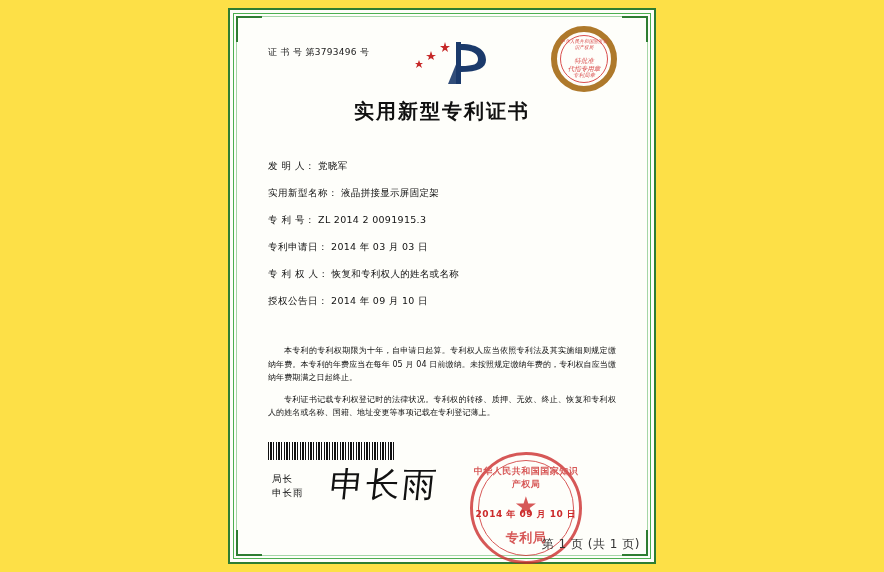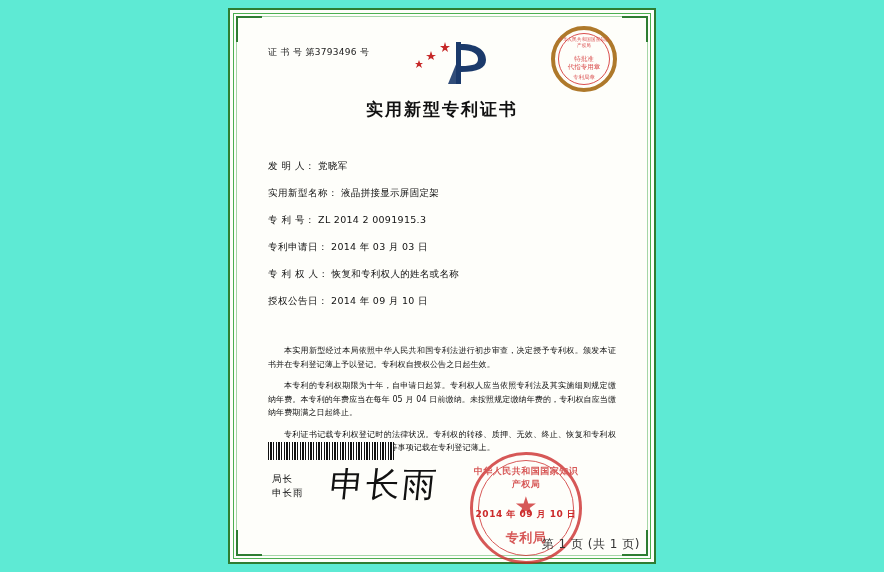--- a/index.html
+++ b/index.html
@@ -11,21 +11,21 @@
     width: 884px;
     height: 572px;
     overflow: hidden;
     font-family: "DejaVu Sans", "Liberation Sans", sans-serif;
   }
 
   #certificate-page {
     position: relative;
     width: 884px;
     height: 572px;
-    background: #5eead4;
+    background: #fde047;
   }
 
   
   .frame-outer {
     position: absolute;
     left: 228px;
     top: 8px;
     width: 428px;
     height: 556px;
     border: 2px solid #2e7d32;
@@ -87,23 +87,24 @@
   }
 
   
   .seal-top {
     position: absolute;
     left: 551px;
     top: 26px;
     width: 66px;
     height: 66px;
     border-radius: 50%;
-    border: 4px solid #a16207;
+    border: 6px solid #a16207;
     opacity: 0.85;
     box-sizing: border-box;
+    font-style: italic;
   }
   .seal-top .seal-inner {
     position: absolute;
     left: 3px; top: 3px; right: 3px; bottom: 3px;
     border-radius: 50%;
     border: 1px solid #d32f2f;
     box-sizing: border-box;
   }
   .seal-top .seal-text-arc {
     position: absolute;
@@ -136,21 +137,21 @@
   }
 
   
   .cert-title {
     position: absolute;
     left: 233px;
     top: 98px;
     width: 418px;
     text-align: center;
     font-family: "DejaVu Serif", "Liberation Serif", serif;
-    font-size: 17px;
+    font-size: 20px;
     font-weight: bold;
     color: #111111;
     letter-spacing: 2px;
   }
 
   
   .fields {
     position: absolute;
     left: 268px;
     top: 160px;
@@ -359,21 +360,20 @@
       <span class="field-label">专 利 权 人：</span>
       <span class="field-value">恢复和专利权人的姓名或名称</span>
     </div>
     <div class="field-row">
       <span class="field-label">授权公告日：</span>
       <span class="field-value">2014 年 09 月 10 日</span>
     </div>
   </div>
 
   <div class="body-text">
-    <p class="body-para">本实用新型经过本局依照中华人民共和国专利法进行初步审查，决定授予专利权。颁发本证书并在专利登记薄上予以登记。专利权自授权公告之日起生效。</p>
     <p class="body-para">本专利的专利权期限为十年，自申请日起算。专利权人应当依照专利法及其实施细则规定缴纳年费。本专利的年费应当在每年 05 月 04 日前缴纳。未按照规定缴纳年费的，专利权自应当缴纳年费期满之日起终止。</p>
     <p class="body-para">专利证书记载专利权登记时的法律状况。专利权的转移、质押、无效、终止、恢复和专利权人的姓名或名称、国籍、地址变更等事项记载在专利登记薄上。</p>
   </div>
 
   <div class="barcode"></div>
 
   <div class="director-block">
     <div>局长</div>
     <div>申长雨</div>
   </div>

